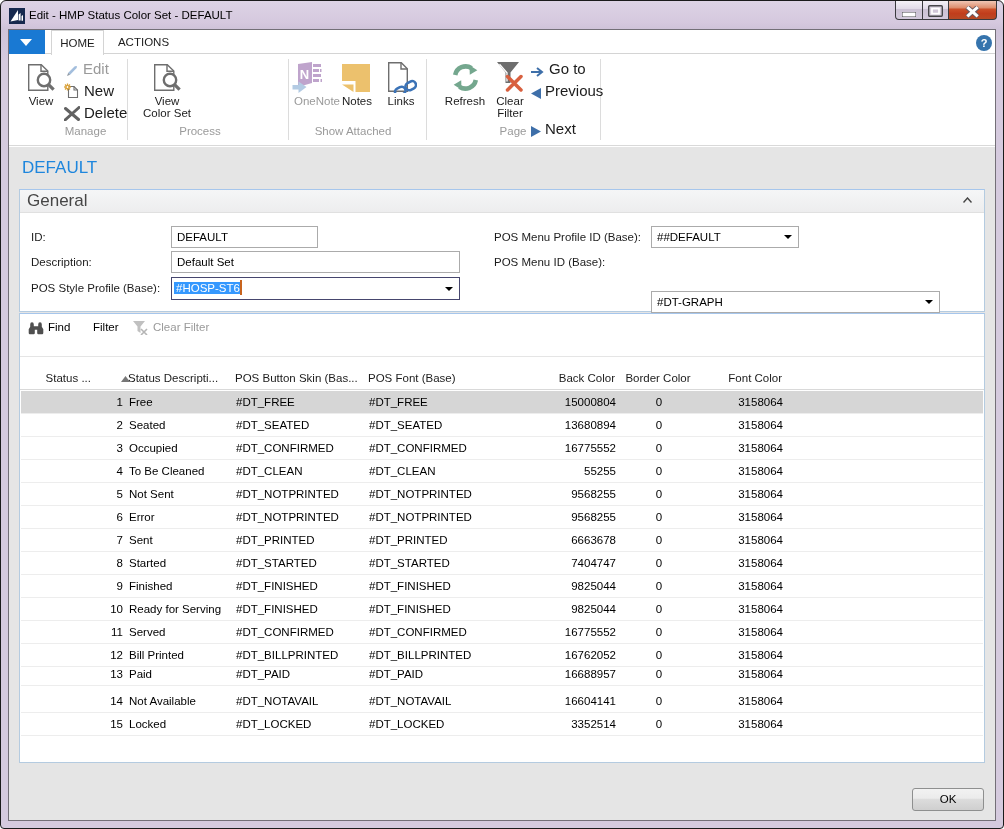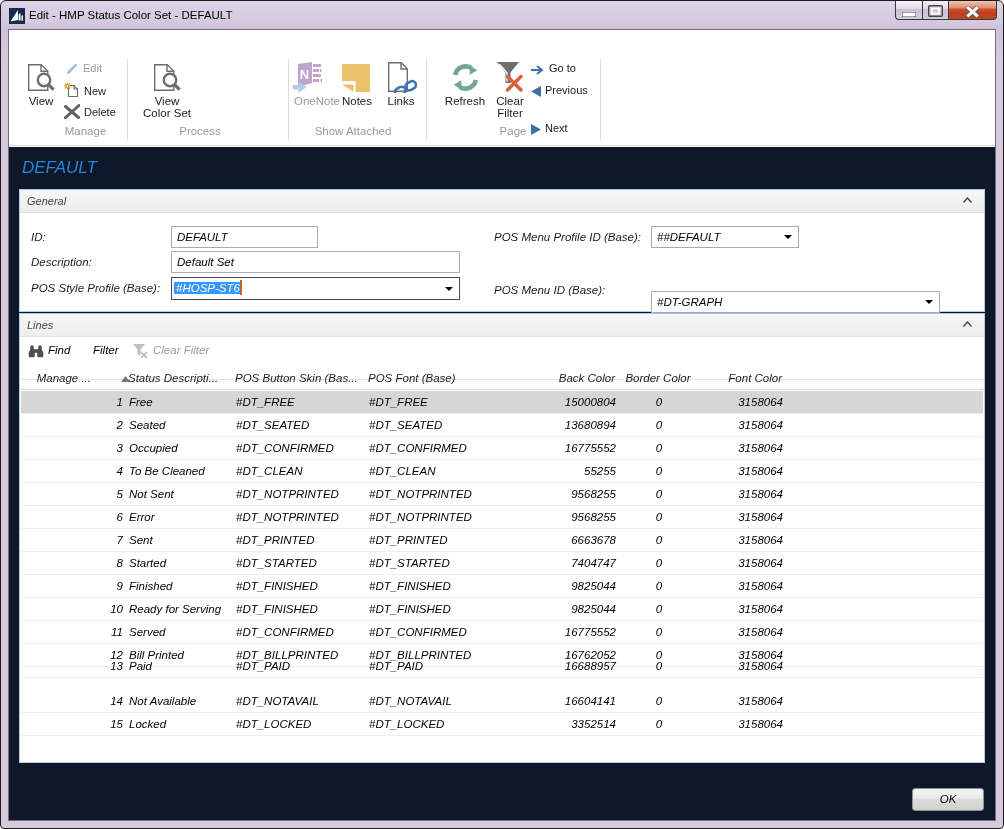--- a/index.html
+++ b/index.html
@@ -26,28 +26,28 @@
   .tab { position:absolute; top:0; height:24px; line-height:24px; text-align:center; font-size:11.5px; color:#1c1c1c; }
   #tabhome { left:42px; width:53px; background:#fff; border:1px solid #d4d4d4; border-bottom:none; height:25px; z-index:3; }
   #tabactions { left:94px; width:81px; }
   #helpbtn { position:absolute; right:3px; top:5px; width:16px; height:16px; }
   
   #ribbon { position:absolute; left:0; top:25px; width:100%; height:91px; background:#fff; border-bottom:1px solid #d9d9d9; }
   .rsep { position:absolute; top:4px; height:81px; width:1px; background:#dcdcdc; }
   .glabel { position:absolute; top:70px; height:14px; font-size:11.5px; color:#9a9a9a; text-align:center; }
   .bigbtn { position:absolute; top:6px; text-align:center; font-size:11.5px; color:#1c1c1c; line-height:11.8px; }
   .bigbtn svg { display:block; margin:0 auto 3px; }
-  .smbtn { position:absolute; height:17px; font-size:11px; color:#1c1c1c; line-height:17px; white-space:nowrap; }
+  .smbtn { position:absolute; height:17px; font-size:15px; color:#1c1c1c; line-height:17px; white-space:nowrap; }
   .smbtn svg { vertical-align:-3px; margin-right:4px; }
   .dim { color:#9a9a9a; }
   
-  #page { position:absolute; left:0; top:117px; right:0; bottom:0; background:#0f172a;font-style:italic; }
+  #page { position:absolute; left:0; top:117px; right:0; bottom:0; background:#e5e5e5; }
   #heading { position:absolute; left:13px; top:11px; font-size:17px; color:#1e86dd; }
   .fastbox { position:absolute; left:10px; width:966px; border:1px solid #b4cbe0; border-top:1.5px solid #a6c6ec; background:#fff; }
-  .fasthead { position:relative; height:22.5px; background:linear-gradient(#f5f6f7,#ededee); border-bottom:1px solid #e0e0e0; font-size:11px; color:#464646; line-height:22.5px; padding-left:7px; }
+  .fasthead { position:relative; height:22.5px; background:linear-gradient(#f5f6f7,#ededee); border-bottom:1px solid #e0e0e0; font-size:17px; color:#464646; line-height:22.5px; padding-left:7px; }
   .chev { position:absolute; right:12px; top:7px; width:9px; height:6px; }
   .flabel { position:absolute; font-size:11.5px; color:#1c1c1c; height:21px; line-height:21px; }
   .finput { position:absolute; height:22px; border:1px solid #ababab; background:#fff; font-size:11.5px; line-height:20px; padding-left:5px; }
   .combo .arrow { position:absolute; right:6px; top:8px; width:0; height:0; border-left:4px solid transparent; border-right:4px solid transparent; border-top:4px solid #000; }
   
   #tbl { position:absolute; left:0px; top:53px; right:0px; font-size:11.5px; }
   .hrow { position:absolute; height:24px; color:#1c1c1c; }
   .trow { position:absolute; left:1px; right:1px; height:23px; border-bottom:1px solid #ededed; }
   .cell { position:absolute; top:0; height:23px; line-height:22px; white-space:nowrap; }
   .rnum { left:0; width:102px; text-align:right; }
@@ -86,20 +86,33 @@
         <line x1="2" y1="1" x2="13" y2="10.6"></line>
         <line x1="13" y1="1" x2="2" y2="10.6"></line>
       </g>
     <g stroke="#fff" stroke-width="3.1">
         <line x1="2.3" y1="1.2" x2="12.7" y2="10.4"></line>
         <line x1="12.7" y1="1.2" x2="2.3" y2="10.4"></line>
       </g>
   </svg>
 
   <div id="client">
+    <div id="tabrow">
+      <div id="appmenu">
+          <svg width="12" height="7" viewBox="0 0 12 7">
+            <path d="M0 0 H12 L6 7 Z" fill="#fff"></path>
+          </svg>
+        </div>
+      <div class="tab" id="tabhome">HOME</div>
+      <div class="tab" id="tabactions">ACTIONS</div>
+      <svg id="helpbtn" viewBox="0 0 16 16">
+          <circle cx="8" cy="8" r="8" fill="#3674ad"></circle>
+          <text x="8" y="12" font-size="11" font-weight="bold" fill="#fff" text-anchor="middle" font-family="Liberation Sans">?</text>
+        </svg>
+    </div>
 
     <div id="ribbon">
       <div class="rsep" style="left:118px"></div>
       <div class="rsep" style="left:279px"></div>
       <div class="rsep" style="left:417px"></div>
       <div class="rsep" style="left:591px"></div>
 
       <div class="bigbtn" style="left:6px; width:52px;">
         <svg width="32" height="32" viewBox="0 0 32 32">
           <path d="M3.7 3.7 H16.3 L22.8 10 V29.3 H3.7 Z" fill="#fff" stroke="#6e6e6e" stroke-width="1.4"></path>
@@ -208,45 +221,40 @@
             </svg>
         </div>
         <div class="flabel" style="left:11px; top:37px;">ID:</div>
         <div class="finput" style="left:151px; top:36px; width:147px;">DEFAULT</div>
         <div class="flabel" style="left:11px; top:62px;">Description:</div>
         <div class="finput" style="left:151px; top:61px; width:289px;">Default Set</div>
         <div class="flabel" style="left:11px; top:88px;">POS Style Profile (Base):</div>
         <div class="finput combo" style="left:151px; top:87px; width:289px; height:23px; border-color:#46466e; line-height:21px; padding-left:2px;"><span style="background:#3598fe;color:#fff;padding-left:2px;">#HOSP-ST6</span><span style="display:inline-block;width:2px;height:15px;background:#c8641e;vertical-align:-3px;"></span><span class="arrow" style="top:9px;"></span></div>
         <div class="flabel" style="left:474px; top:37px;">POS Menu Profile ID (Base):</div>
         <div class="finput combo" style="left:631px; top:36px; width:148px;">##DEFAULT<span class="arrow"></span></div>
-        <div class="flabel" style="left:474px; top:62px;margin-top:28px;">POS Menu ID (Base):</div>
+        <div class="flabel" style="left:474px; top:62px;">POS Menu ID (Base):</div>
         <div class="finput combo" style="left:631px; top:61px; width:289px;margin-top:40px;">#DT-GRAPH<span class="arrow"></span></div>
       </div>
 
       <div class="fastbox" style="top:166px; height:450px;">
-        <div class="fasthead">Lines
-          <svg class="chev" viewBox="0 0 9 6">
-              <path d="M0.5 5.5 L4.5 1 L8.5 5.5" fill="none" stroke="#444" stroke-width="1.4"></path>
-            </svg>
-        </div>
         <div style="position:relative; height:43px; border-bottom:1px solid #e5e5e5;">
           <svg style="position:absolute;left:8px;top:7px" width="16" height="14" viewBox="0 0 16 14">
             <path d="M2.2 3.5 Q2.2 1.2 4 1.2 Q5.8 1.2 5.8 3.5 V5.2 H10.2 V3.5 Q10.2 1.2 12 1.2 Q13.8 1.2 13.8 3.5 V5.8 L15.3 8.2 V12 Q15.3 13.2 14.1 13.2 H10.4 Q9.2 13.2 9.2 12 V8.8 H6.8 V12 Q6.8 13.2 5.6 13.2 H1.9 Q0.7 13.2 0.7 12 V8.2 L2.2 5.8 Z" fill="#4f4f4f"></path>
           </svg>
           <span style="position:absolute;left:28px;top:7px;">Find</span>
           <span style="position:absolute;left:73px;top:7px;">Filter</span>
           <svg style="position:absolute;left:113px;top:7px" width="15" height="14" viewBox="0 0 15 14">
               <path d="M0 0 H12 L7.5 5.5 V12 L4.5 10 V5.5 Z" fill="#c0c0c0"></path>
               <path d="M8 8 L14 14 M14 8 L8 14" stroke="#b5b5b5" stroke-width="1.6"></path>
             </svg>
           <span class="dim" style="position:absolute;left:133px;top:7px;">Clear Filter</span>
         </div>
         <div id="tbl">
           <div class="hrow" style="left:0;right:0;top:0;height:23px;border-bottom:1px solid #d9d9d9;">
-            <span class="cell rnum" style="width:71px;">Manage ...</span>
+            <span class="cell rnum" style="width:71px;">Status ...</span>
             <svg style="position:absolute;left:101px;top:9px" width="9" height="6" viewBox="0 0 9 6">
                 <path d="M4.5 0 L9 6 H0 Z" fill="#777"></path>
               </svg>
             <span class="cell rdesc">Status Descripti...</span>
             <span class="cell rskin">POS Button Skin (Bas...</span>
             <span class="cell rfont">POS Font (Base)</span>
             <span class="cell rback">Back Color</span>
             <span class="cell rbord">Border Color</span>
             <span class="cell rfcol">Font Color</span>
           </div>
@@ -351,21 +359,21 @@
             </div>
           <div class="trow" style="top:277px;">
               <span class="cell rnum">12</span>
               <span class="cell rdesc">Bill Printed</span>
               <span class="cell rskin">#DT_BILLPRINTED</span>
               <span class="cell rfont">#DT_BILLPRINTED</span>
               <span class="cell rback">16762052</span>
               <span class="cell rbord">0</span>
               <span class="cell rfcol">3158064</span>
             </div>
-          <div class="trow" style="top:288px;padding-left:48px;">
+          <div class="trow" style="top:296px;padding-left:48px;">
               <span class="cell rnum">13</span>
               <span class="cell rdesc">Paid</span>
               <span class="cell rskin">#DT_PAID</span>
               <span class="cell rfont">#DT_PAID</span>
               <span class="cell rback">16688957</span>
               <span class="cell rbord">0</span>
               <span class="cell rfcol">3158064</span>
             </div>
           <div class="trow" style="top:323px;">
               <span class="cell rnum">14</span>

